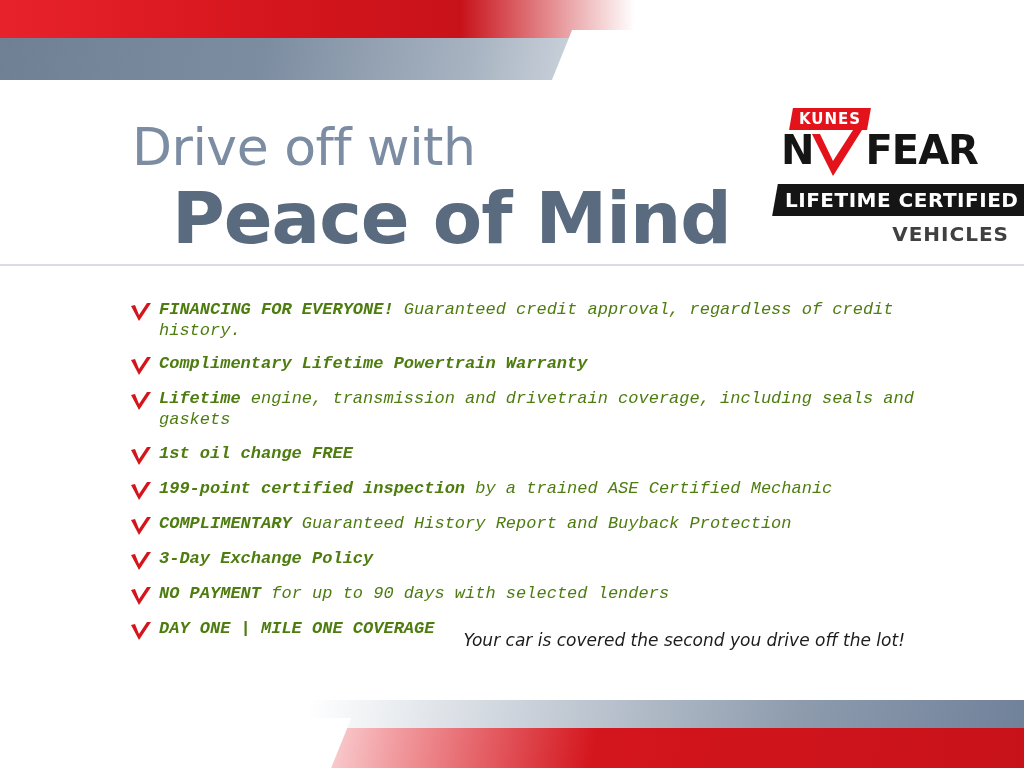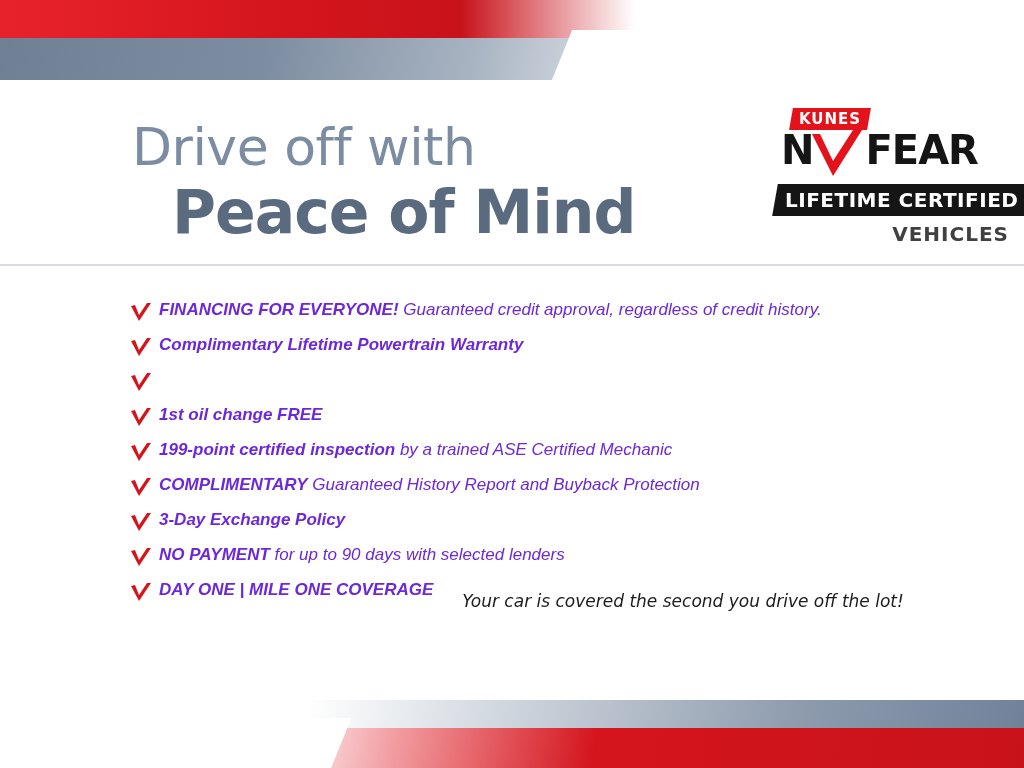--- a/index.html
+++ b/index.html
@@ -82,21 +82,21 @@
     font-family: "DejaVu Sans", sans-serif;
     font-size: 52px;
     font-weight: normal;
     color: #7b8ca3;
     letter-spacing: -0.5px;
     line-height: 1.05;
     white-space: nowrap;
   }
   .headline-line2 {
     font-family: "DejaVu Sans", sans-serif;
-    font-size: 60px;
+    font-size: 72px;
     font-weight: bold;
     color: #5a6b80;
     letter-spacing: -1px;
     line-height: 1.05;
     margin-top: 6px;
     margin-left: 40px;
     white-space: nowrap;
   }
   .headline-rule {
     position: absolute;
@@ -188,24 +188,24 @@
     margin-bottom: 13px;
   }
   .benefit .tick {
     flex: 0 0 auto;
     width: 22px;
     height: 20px;
     margin-right: 7px;
     margin-top: 2px;
   }
   .benefit-text {
-    font-family: Liberation Sans, sans-serif;
+    font-family: Liberation Mono, monospace;
     font-style: italic;
     font-size: 17px;
-    color: #6d28d9;
+    color: #4d7c0f;
     line-height: 1.22;
   }
   .benefit-text b {
     font-weight: bold;
   }
   .sub-line {
     font-family: "DejaVu Sans", sans-serif;
     font-style: italic;
     font-size: 17px;
     color: #1c1c1c;
@@ -254,20 +254,21 @@
       <svg class="tick" viewBox="0 0 22 20">
           <path d="M1 4 L9 19 L21 1 L17 1 L9 13 L5 3 Z" fill="#d4151d"></path>
         </svg>
       <div class="benefit-text"><b>Complimentary Lifetime Powertrain Warranty</b><span></span></div>
     </div>
 
     <div class="benefit">
       <svg class="tick" viewBox="0 0 22 20">
           <path d="M1 4 L9 19 L21 1 L17 1 L9 13 L5 3 Z" fill="#d4151d"></path>
         </svg>
+      <div class="benefit-text"><b>Lifetime</b><span> engine, transmission and drivetrain coverage, including seals and gaskets</span></div>
     </div>
 
     <div class="benefit">
       <svg class="tick" viewBox="0 0 22 20">
           <path d="M1 4 L9 19 L21 1 L17 1 L9 13 L5 3 Z" fill="#d4151d"></path>
         </svg>
       <div class="benefit-text"><b>1st oil change FREE</b><span></span></div>
     </div>
 
     <div class="benefit">

